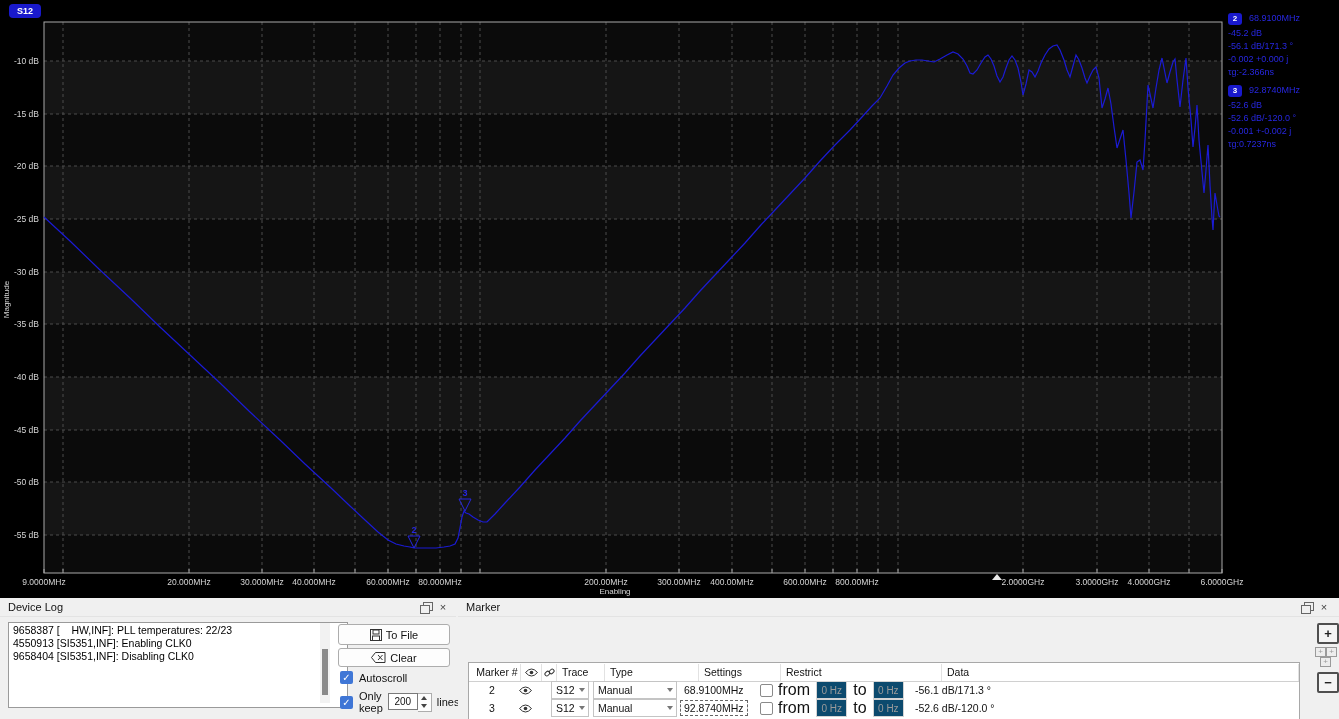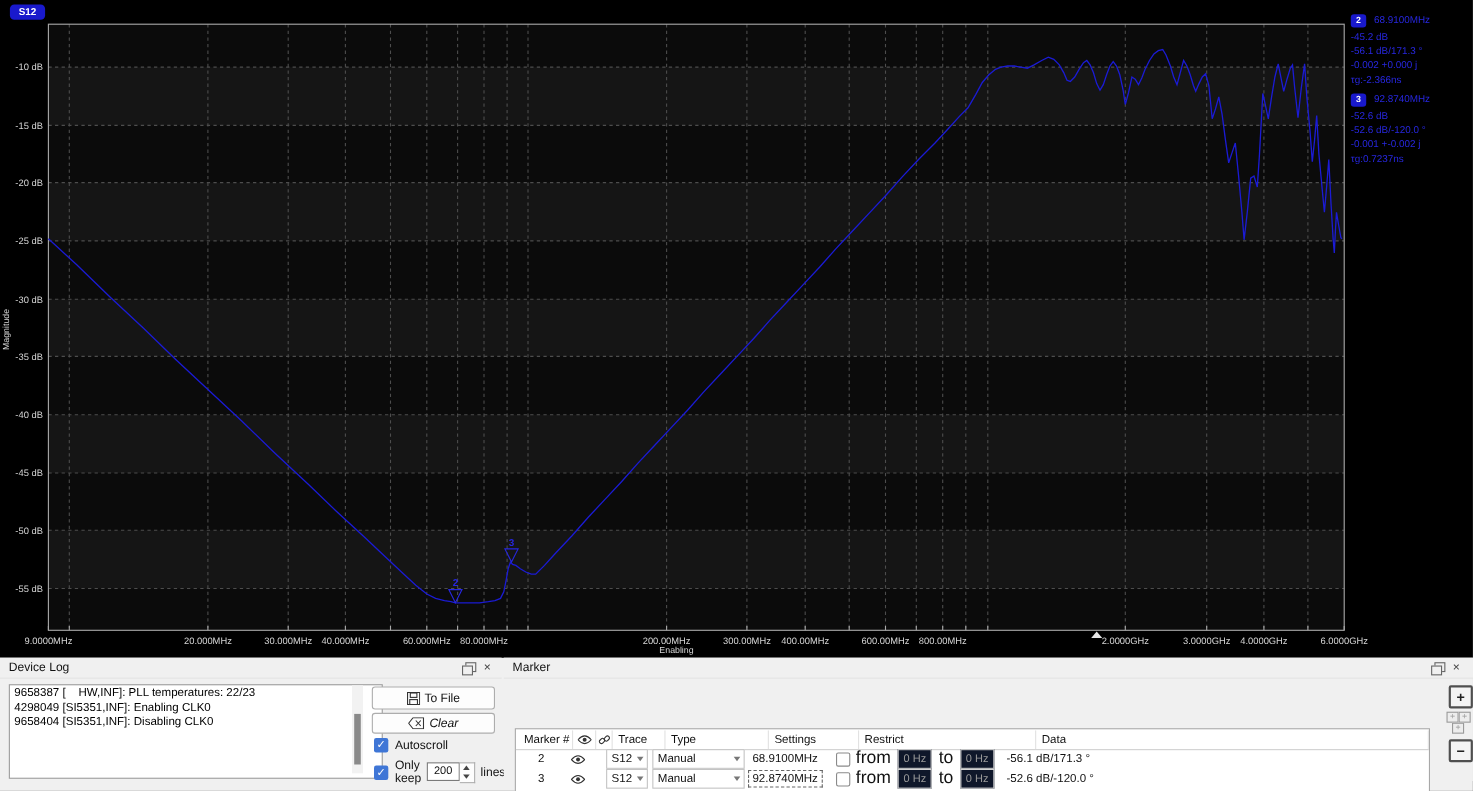--- a/index.html
+++ b/index.html
@@ -30,21 +30,21 @@
 
   
   #device-log{left:0;width:456px;}
   #log-box{position:absolute;left:8px;top:24px;width:322px;height:82px;background:#fff;border:1px solid #9a9a9a;
     font-size:10.5px;line-height:13px;color:#000;padding:1px 12px 1px 4px;overflow:hidden;white-space:pre-wrap;}
   #log-scrollbar{position:absolute;left:320px;top:25px;width:10px;height:80px;background:#f2f2f2;}
   #log-thumb{position:absolute;left:2px;top:26px;width:6px;height:46px;background:#8a8a8a;}
   .btn{position:absolute;background:#fdfdfd;border:1px solid #adadad;border-radius:3px;font-size:11px;color:#111;
     display:flex;align-items:center;justify-content:center;cursor:pointer;}
   #btn-tofile{left:338px;top:26px;width:110px;height:19px;}
-  #btn-clear{left:338px;top:50px;width:110px;height:17px;font-style:italic;}
+  #btn-clear{left:338px;top:50px;width:110px;height:17px;}
   .icn{display:inline-block;margin-right:4px;}
   .checkrow{position:absolute;display:flex;align-items:center;font-size:11px;color:#111;}
   #row-autoscroll{left:340px;top:73px;}
   #row-onlykeep{left:340px;top:92px;}
   .checkbox{width:13px;height:13px;border-radius:2px;background:#3f76d6;color:#fff;font-size:10px;line-height:13px;
     text-align:center;margin-right:6px;cursor:pointer;flex:none;}
   .checkbox.unchecked{background:#fff;border:1px solid #8a8a8a;width:11px;height:11px;}
   #keep-spin{display:flex;margin:0 5px;}
   #keep-value{width:28px;height:15px;border:1px solid #7a7a7a;background:#fff;font-size:10px;text-align:center;line-height:15px;}
   #keep-arrows{width:13px;height:17px;border:1px solid #adadad;border-left:none;background:#fdfdfd;display:flex;flex-direction:column;align-items:center;justify-content:space-around;cursor:pointer;}
@@ -72,21 +72,21 @@
   .header .hl{padding-left:5px;}
   .combo{width:100%;height:16px;margin:0 2px;border:1px solid #c4c4c4;background:#fff;display:flex;align-items:center;cursor:pointer;}
   .combo .cv{flex:1;padding-left:4px;}
   .combo .chev{width:12px;display:flex;justify-content:center;}
   .chev i{width:0;height:0;border-left:3px solid transparent;border-right:3px solid transparent;border-top:4px solid #777;}
   .setval{padding-left:5px;}
   .setinput{height:14px;margin-left:1px;padding:0 3px;border:1px dashed #666;display:flex;align-items:center;}
   .rst{display:flex;align-items:center;width:100%;}
   .rst .checkbox.unchecked{margin:0 5px 0 5px;}
   .rst .lbl{font-size:16px;}
-  .dfield{width:36px;height:16px;background:#0f172a;border:1px solid #d4d4d4;color:#9a9a9a;font-size:10px;
+  .dfield{width:36px;height:16px;background:#0c4a6e;border:1px solid #d4d4d4;color:#9a9a9a;font-size:10px;
     display:flex;align-items:center;justify-content:center;margin:0 6px;text-align:center;}
   .dataval{padding-left:5px;}
   .sqbtn{position:absolute;left:859px;width:18px;height:17px;border:2px solid #4f4f4f;border-radius:2px;background:#f4f4f4;
     font-size:13px;font-weight:bold;color:#222;display:flex;align-items:center;justify-content:center;cursor:pointer;}
   #btn-addpeaks{position:absolute;left:857px;top:49px;width:24px;height:22px;cursor:default;}
   .mini-sq{position:absolute;width:9px;height:8px;border:1px solid #9a9a9a;background:#ededed;color:#9a9a9a;
     font-size:8px;line-height:8px;text-align:center;}
 </style>
 </head>
 <body>
@@ -219,21 +219,21 @@
 
   <div id="device-log" class="panel">
     <div class="titlebar">
       <span class="ptitle">Device Log</span>
       <span class="tb-float" style="right:24px;">
           <span class="b1"></span>
           <span class="b2"></span>
         </span>
       <span class="tb-close" style="right:6px;">×</span>
     </div>
-    <div id="log-box"><div>9658387 [    HW,INF]: PLL temperatures: 22/23</div><div>4298049 [SI5351,INF]: Enabling CLK0</div><div>9658404 [SI5351,INF]: Disabling CLK0</div></div>
+    <div id="log-box"><div>9658387 [    HW,INF]: PLL temperatures: 22/23</div><div>4550913 [SI5351,INF]: Enabling CLK0</div><div>9658404 [SI5351,INF]: Disabling CLK0</div></div>
     <div id="log-scrollbar">
         <div id="log-thumb"></div>
       </div>
 
     <div id="btn-tofile" class="btn">
       <svg class="icn" width="12" height="12" viewBox="0 0 12 12">
         <rect x="0.5" y="0.5" width="11" height="11" fill="none" stroke="#333"></rect>
         <rect x="3" y="1" width="6" height="4" fill="none" stroke="#333"></rect>
         <rect x="2.5" y="7" width="7" height="4.5" fill="none" stroke="#333"></rect>
       </svg>

